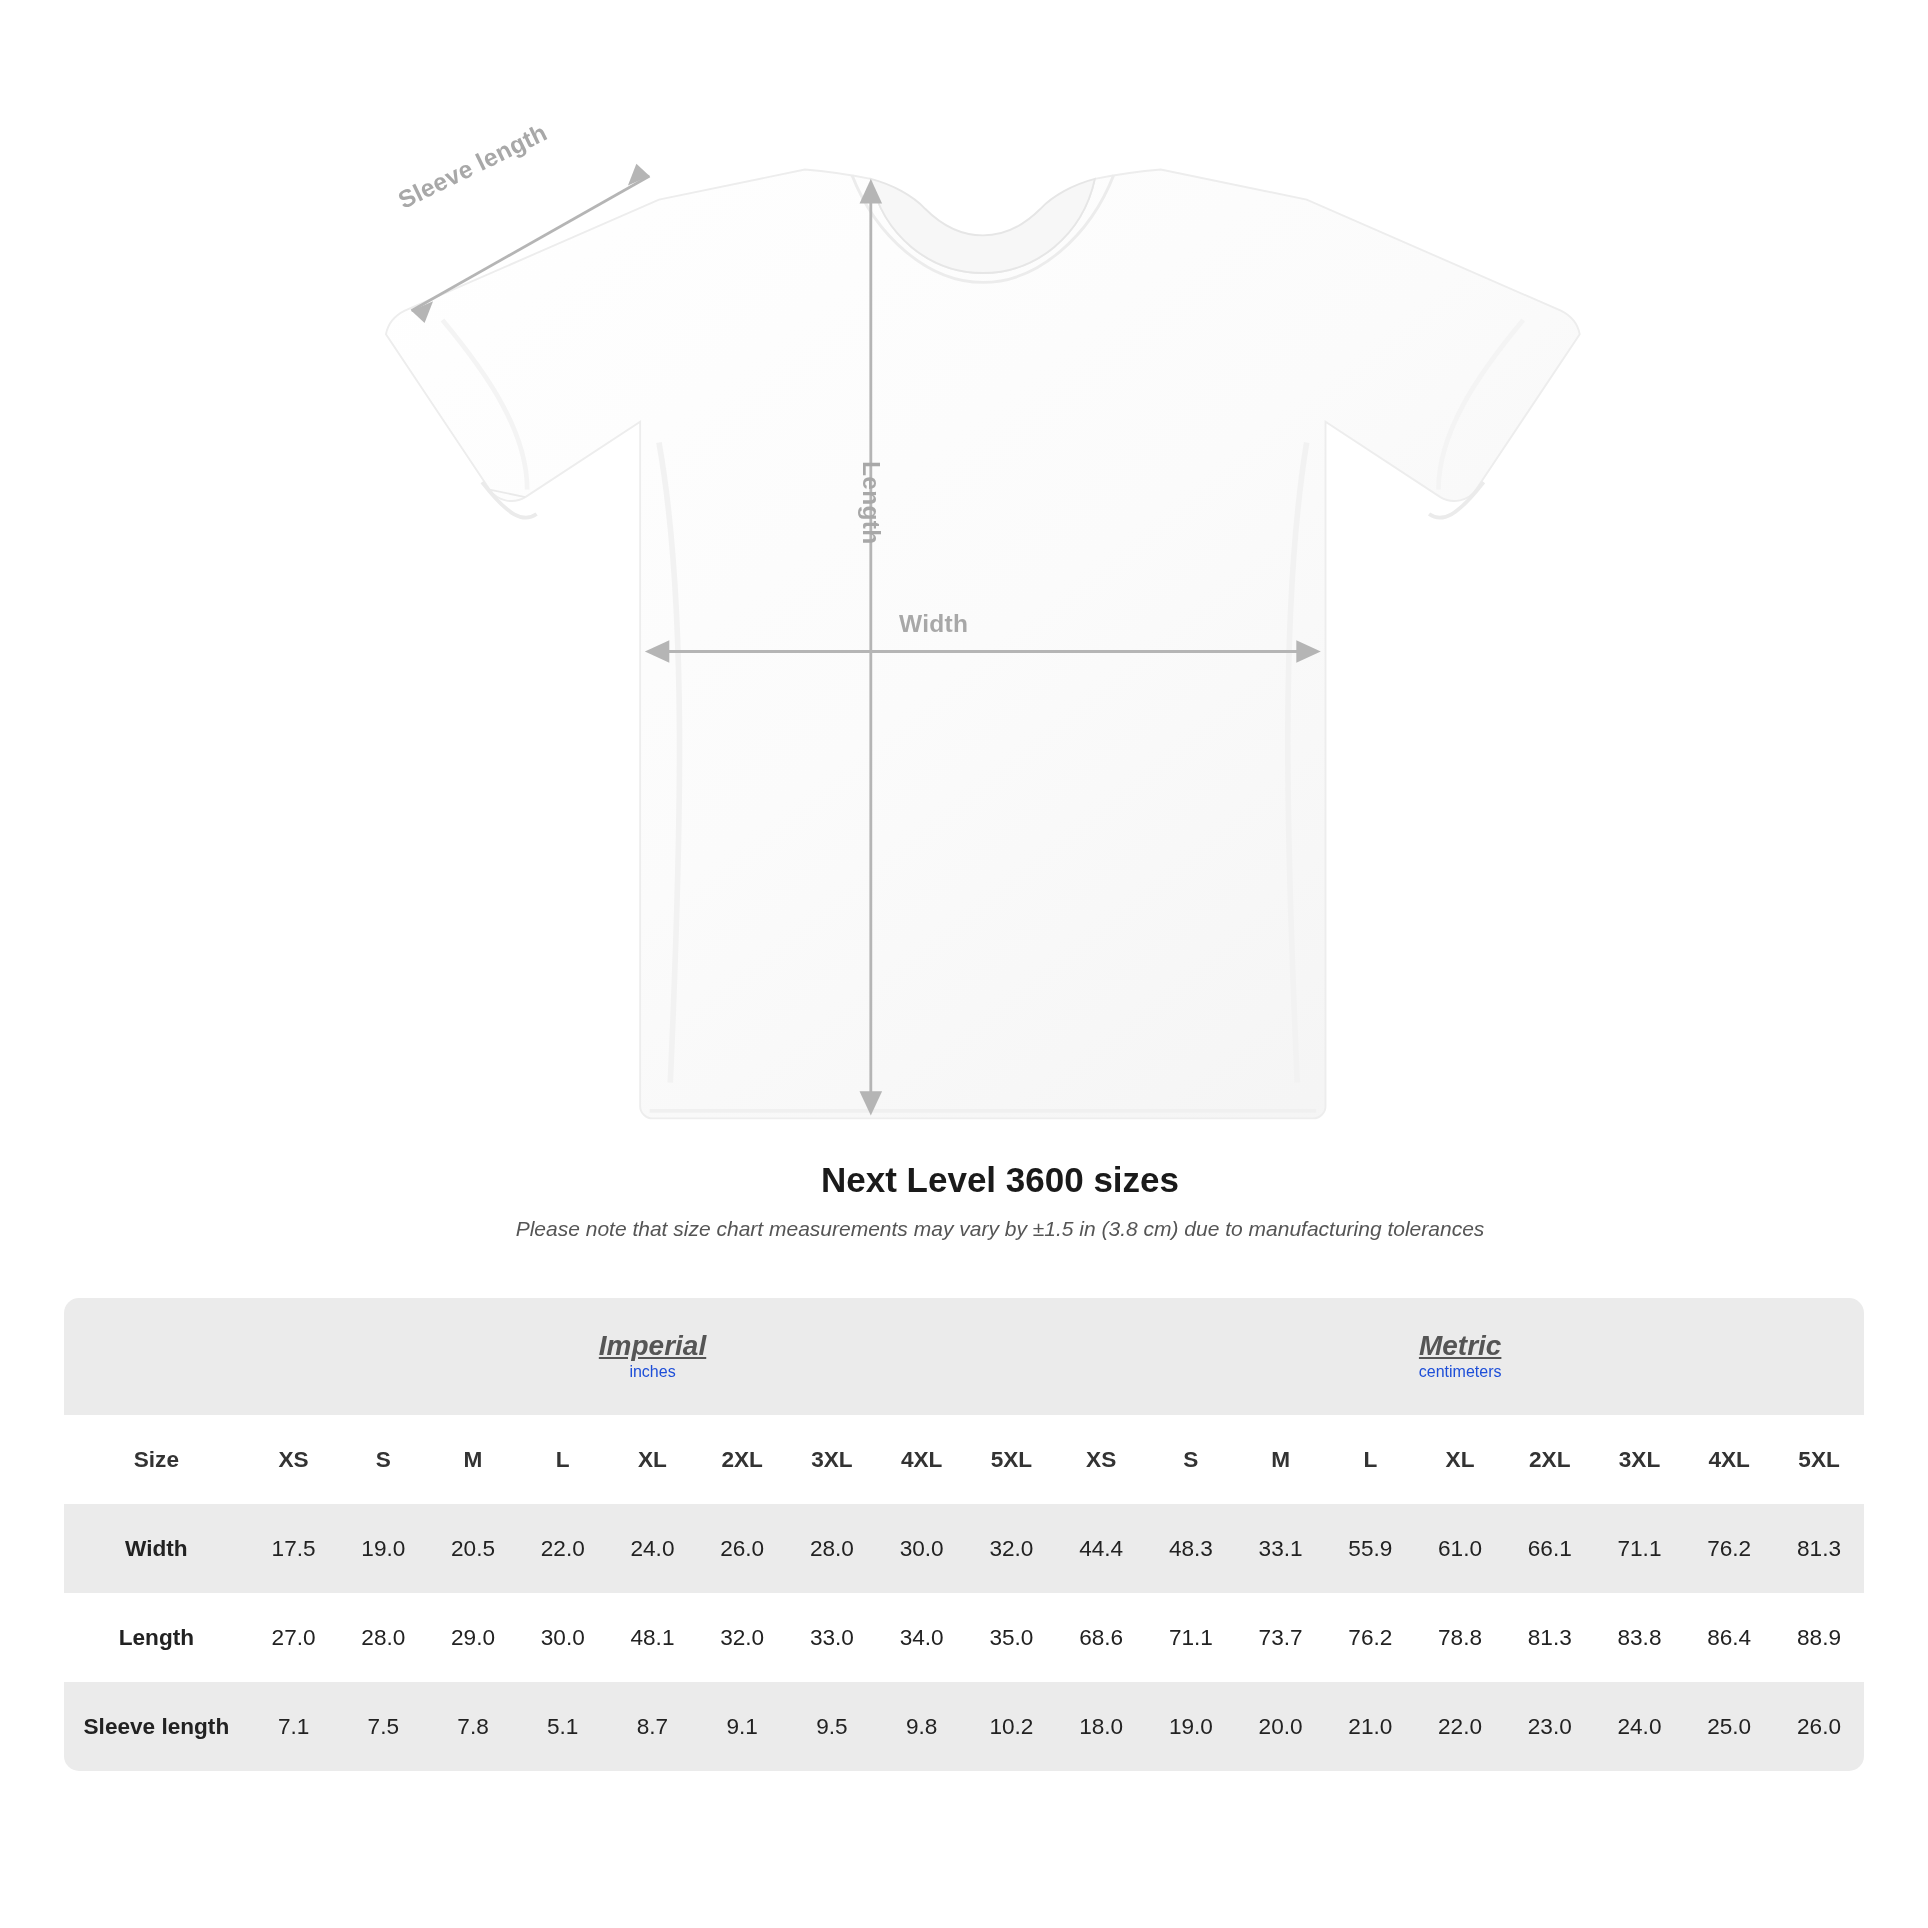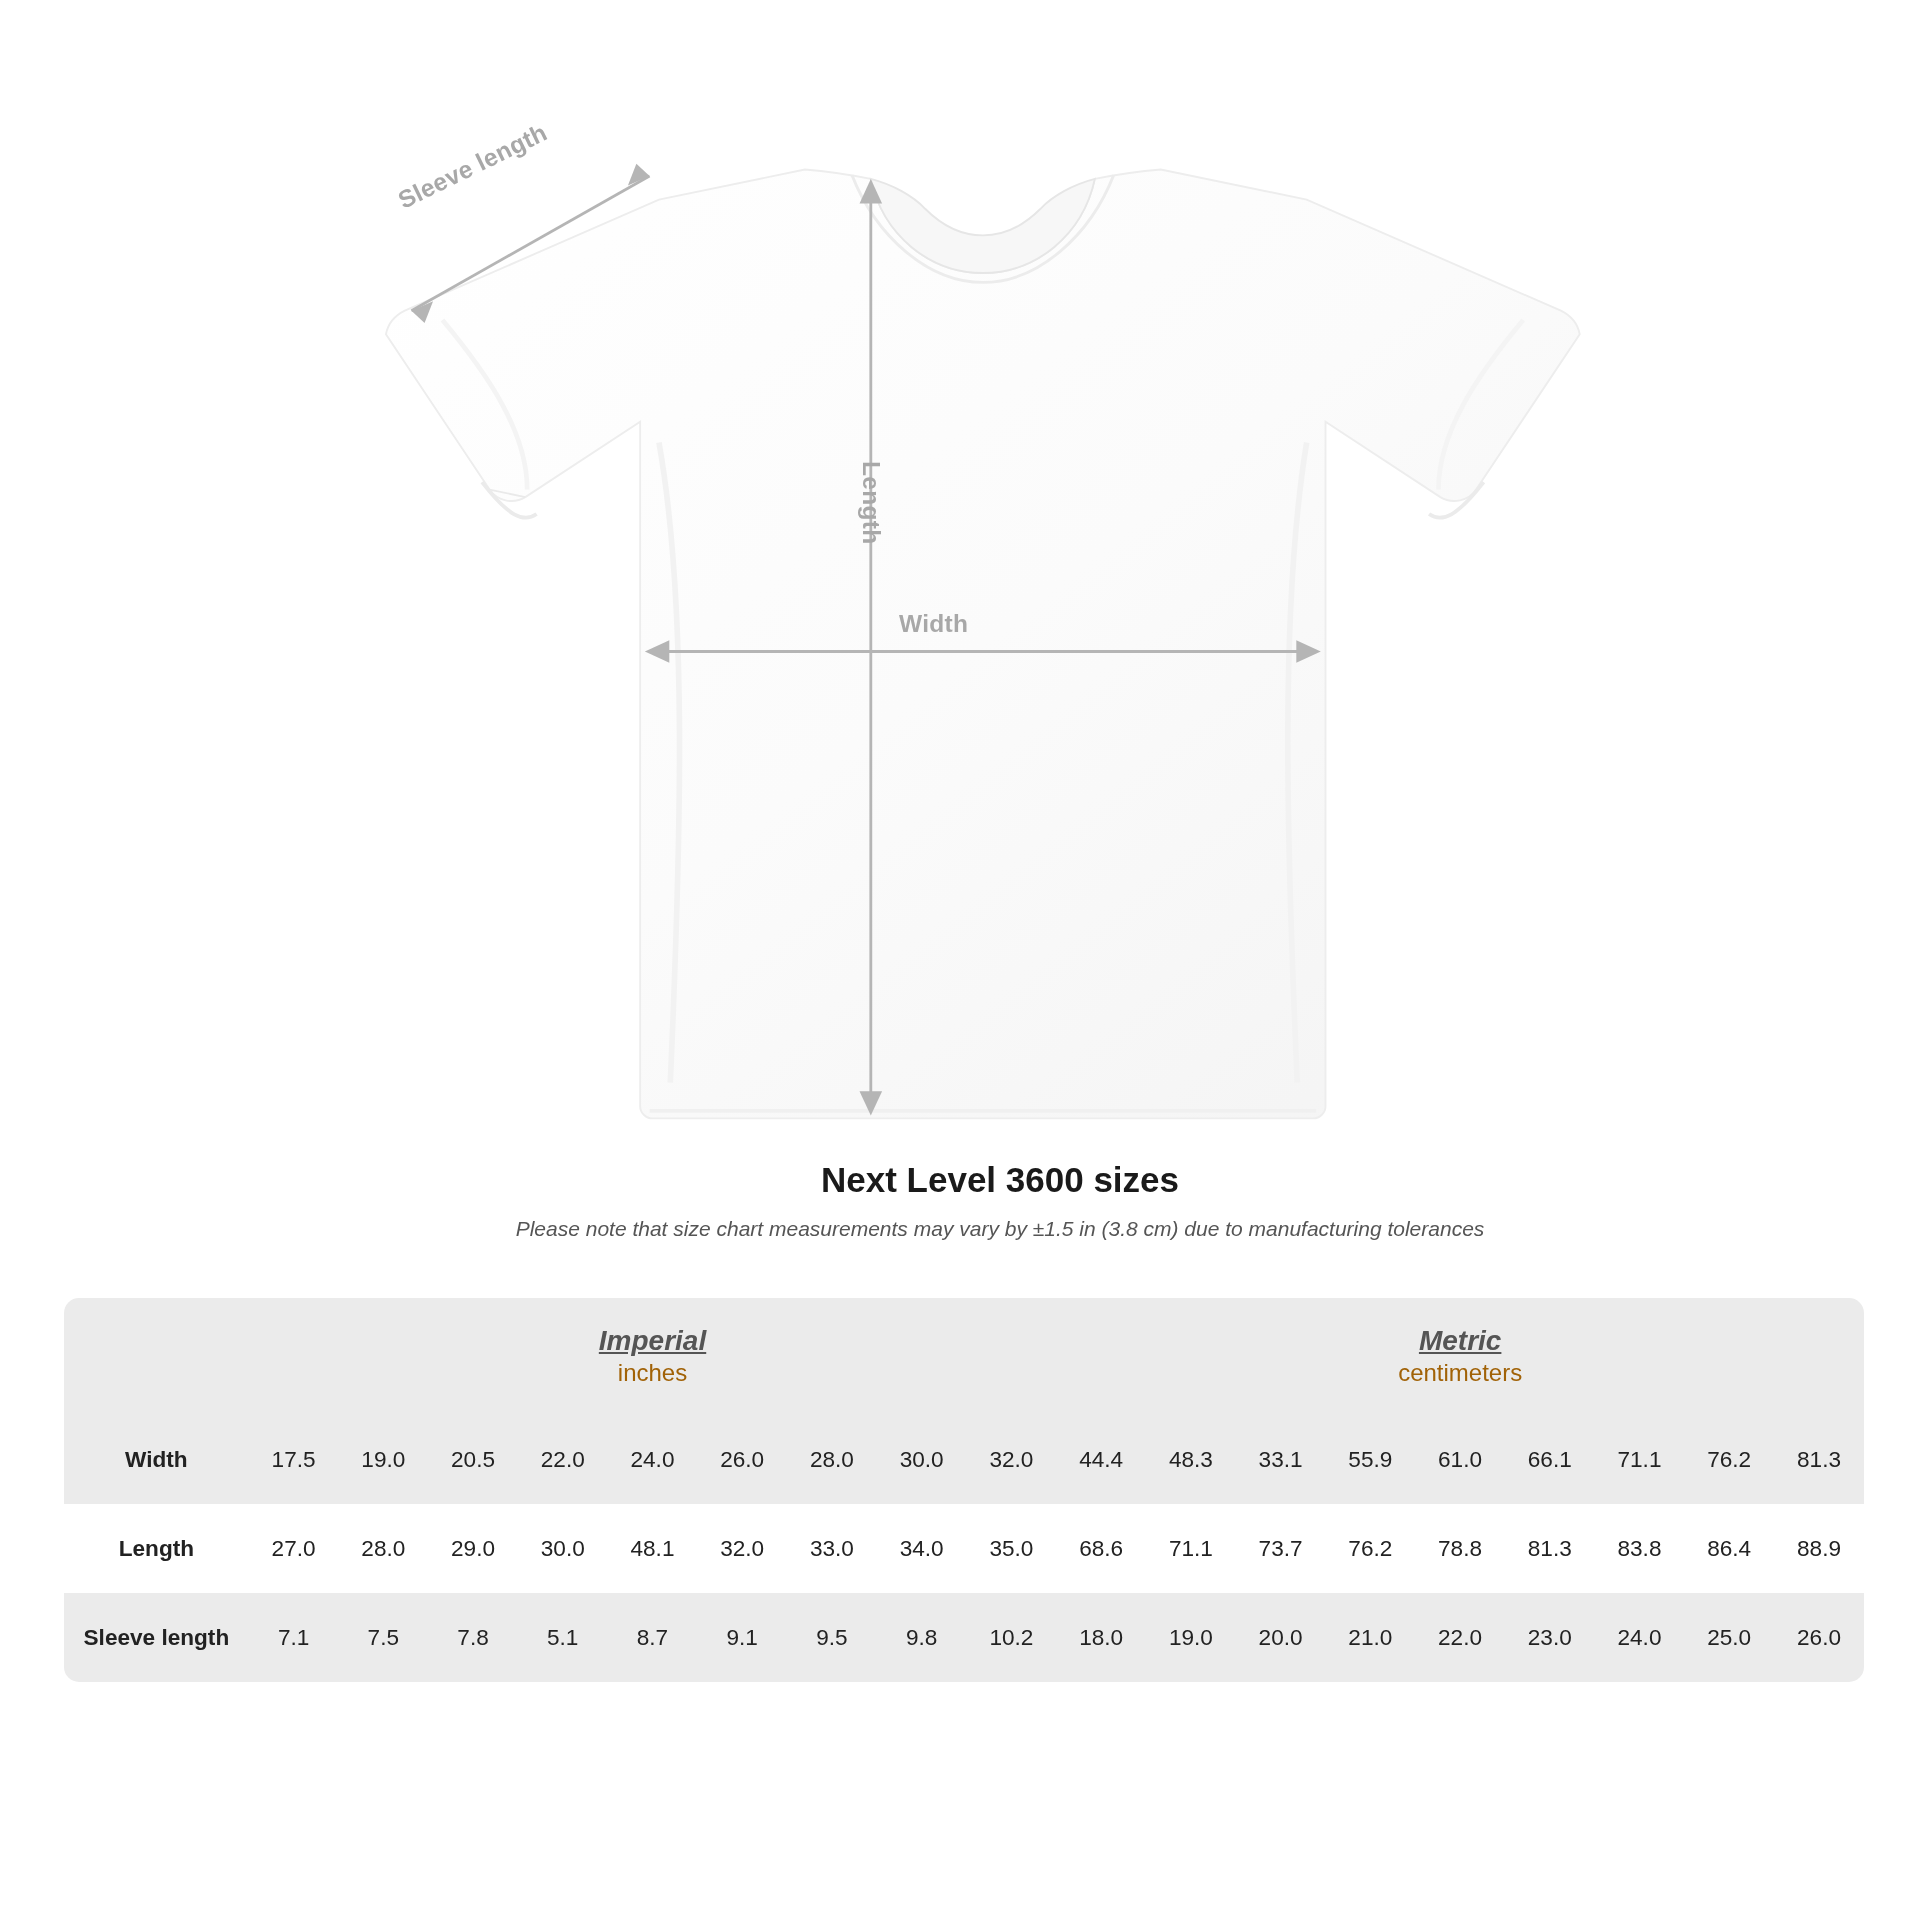--- a/index.html
+++ b/index.html
@@ -113,22 +113,22 @@
   .unit-cell.rounded-right { border-top-right-radius: 15px; }
   .unit-name {
     font-size: 28px;
     font-weight: bold;
     font-style: italic;
     color: #555555;
     line-height: 1.15;
     text-decoration: underline;
   }
   .unit-sub {
-    font-size: 24px;
-    color: #a16207;
+    font-size: 16px;
+    color: #1d4ed8;
     line-height: 1.3;
   }
   .corner-cell {
     background: #ebebeb;
     border-top-left-radius: 15px;
   }
 
   tr.row-size td {
     background: #ffffff;
     height: 87px;
@@ -268,20 +268,41 @@
           <td class="unit-cell" colspan="9">
             <div class="unit-name">Imperial</div>
             <div class="unit-sub">inches</div>
           </td>
           <td class="unit-cell rounded-right" colspan="9">
             <div class="unit-name">Metric</div>
             <div class="unit-sub">centimeters</div>
           </td>
         </tr>
 
+        <tr class="row-size">
+          <td class="rowhead">Size</td>
+          <td>XS</td>
+          <td>S</td>
+          <td>M</td>
+          <td>L</td>
+          <td>XL</td>
+          <td>2XL</td>
+          <td>3XL</td>
+          <td>4XL</td>
+          <td>5XL</td>
+          <td>XS</td>
+          <td>S</td>
+          <td>M</td>
+          <td>L</td>
+          <td>XL</td>
+          <td>2XL</td>
+          <td>3XL</td>
+          <td>4XL</td>
+          <td>5XL</td>
+        </tr>
 
         <tr class="row-alt">
           <td class="rowhead">Width</td>
           <td>17.5</td>
           <td>19.0</td>
           <td>20.5</td>
           <td>22.0</td>
           <td>24.0</td>
           <td>26.0</td>
           <td>28.0</td>

